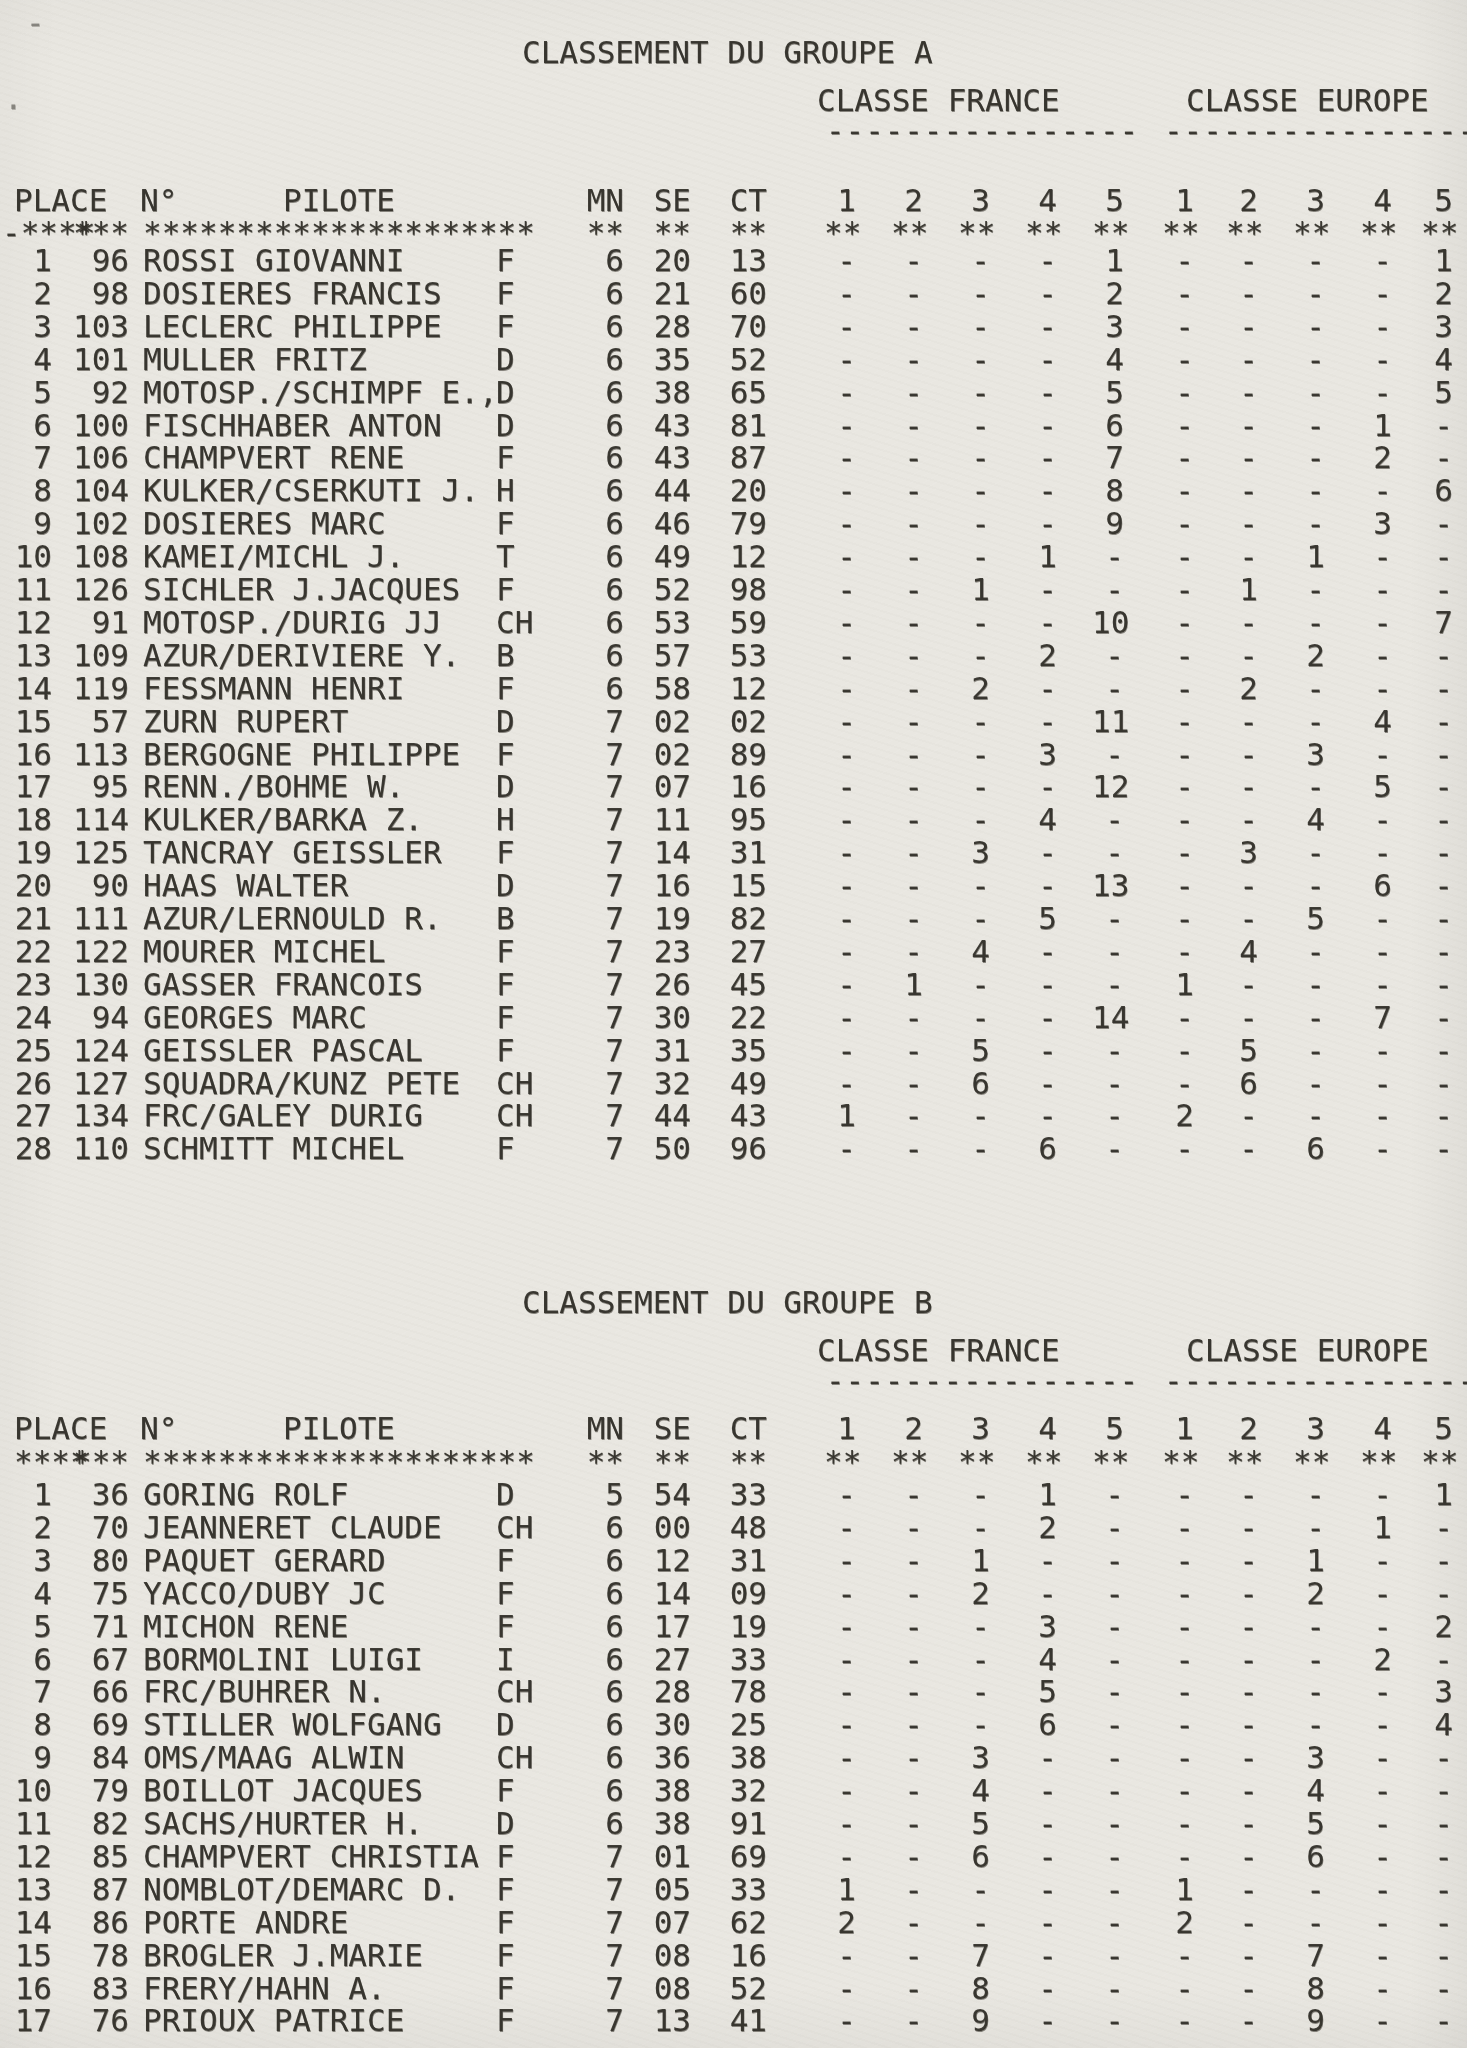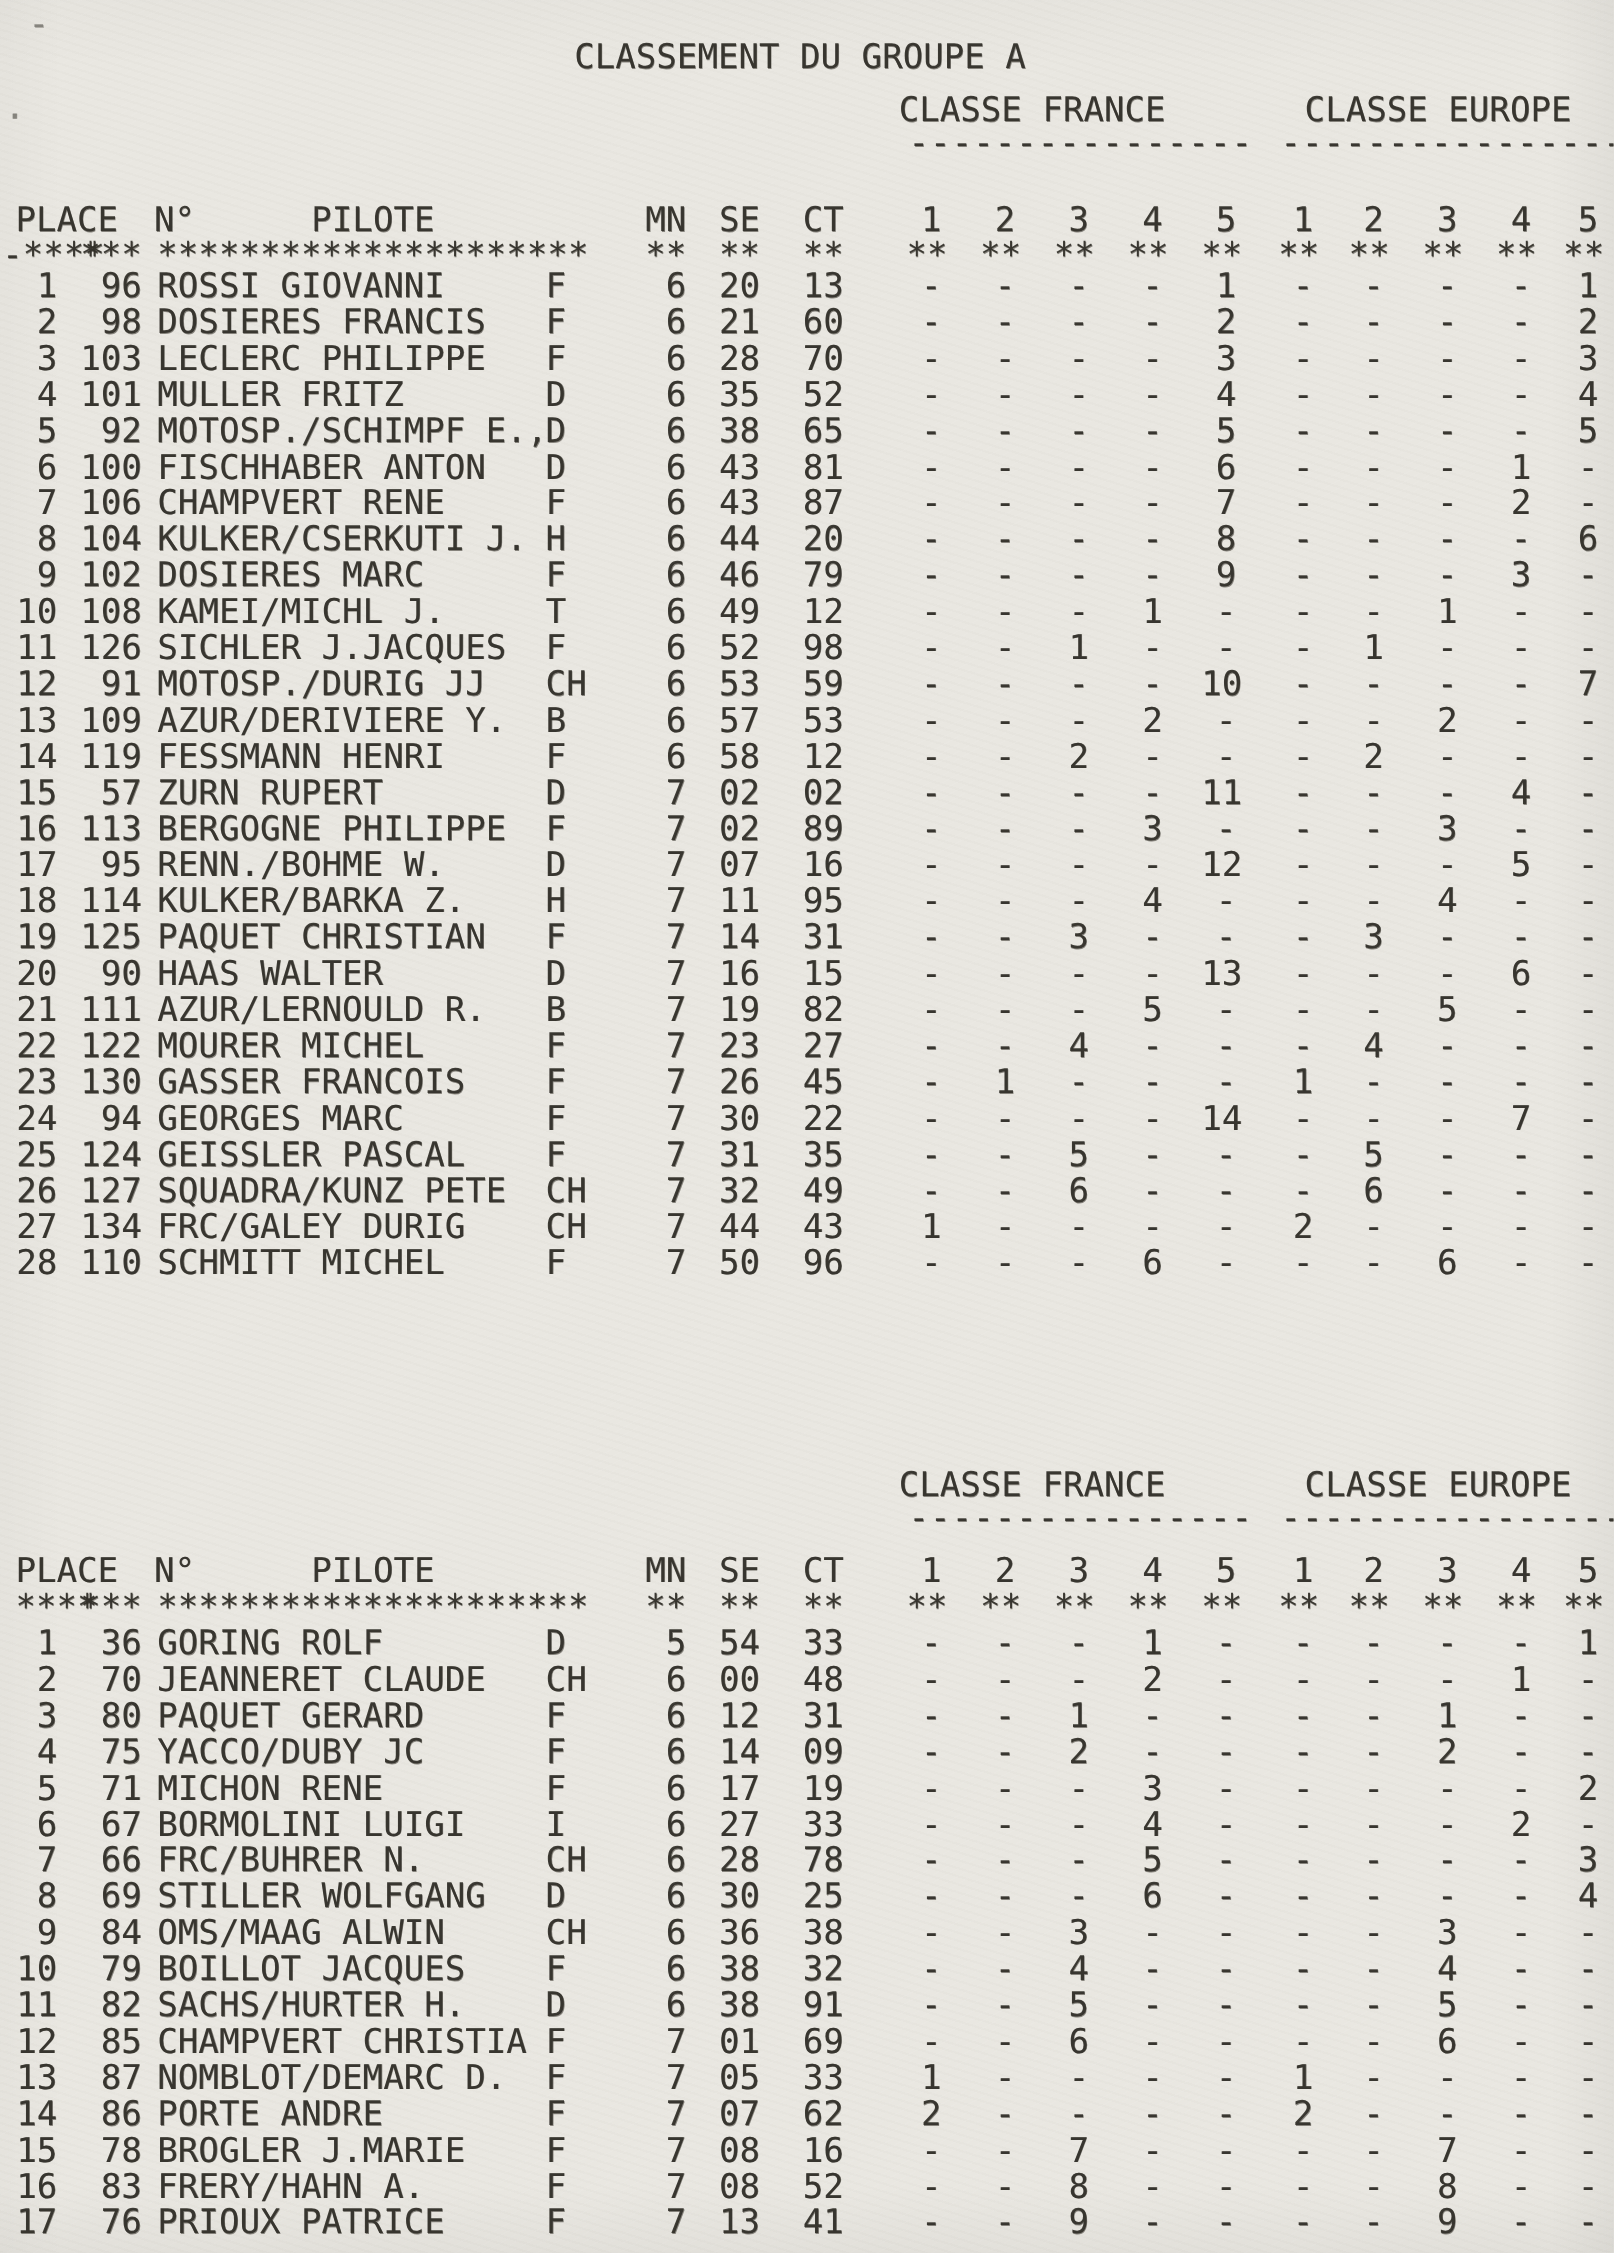--- a/index.html
+++ b/index.html
@@ -408,21 +408,21 @@
           <span class="abs cell" style="left: 1092px;">-</span>
           <span class="abs cell" style="left: 1162px;">-</span>
           <span class="abs cell" style="left: 1226px;">-</span>
           <span class="abs cell" style="left: 1293px;">4</span>
           <span class="abs cell" style="left: 1360px;">-</span>
           <span class="abs cell" style="left: 1421px;">-</span>
         </div>
         <div class="row" style="top: 836.2px;">
           <span class="abs f-place">19</span>
           <span class="abs f-num">125</span>
-          <span class="abs f-pilote">PAQUET CHRISTIAN</span>
+          <span class="abs f-pilote">TANCRAY GEISSLER</span>
           <span class="abs f-country">F</span>
           <span class="abs f-mn">7</span>
           <span class="abs f-se">14</span>
           <span class="abs f-ct">31</span>
           <span class="abs cell" style="left: 824px;">-</span>
           <span class="abs cell" style="left: 891px;">-</span>
           <span class="abs cell" style="left: 958px;">3</span>
           <span class="abs cell" style="left: 1025px;">-</span>
           <span class="abs cell" style="left: 1092px;">-</span>
           <span class="abs cell" style="left: 1162px;">-</span>
@@ -622,20 +622,21 @@
       <span class="abs cell" style="left: 1360px; top: 184px;">4</span>
       <span class="abs cell" style="left: 1360px; top: 216px;">**</span>
       <span class="abs cell" style="left: 1421px; top: 184px;">5</span>
       <span class="abs cell" style="left: 1421px; top: 216px;">**</span>
       <span class="abs cell" style="left: 586px; width: 38px; top: 216px;">**</span>
       <span class="abs cell" style="left: 653px; width: 38px; top: 216px;">**</span>
       <span class="abs cell" style="left: 729px; width: 38px; top: 216px;">**</span>
     </section>
 
   <section id="groupB" class="section">
+    <div class="abs t-title">CLASSEMENT DU GROUPE B</div>
     <div class="abs t-classe c-fr">CLASSE FRANCE</div>
     <div class="abs t-classe c-eu">CLASSE EUROPE</div>
     <div class="abs t-dash c-frd">----------------</div>
     <div class="abs t-dash c-eud">----------------</div>
     <div class="abs t-head h-place">PLACE</div>
     <div class="abs t-head h-num">N°</div>
     <div class="abs t-head h-pil">PILOTE</div>
     <div class="abs t-head f-mn">MN</div>
     <div class="abs t-head f-se">SE</div>
     <div class="abs t-head f-ct">CT</div>

